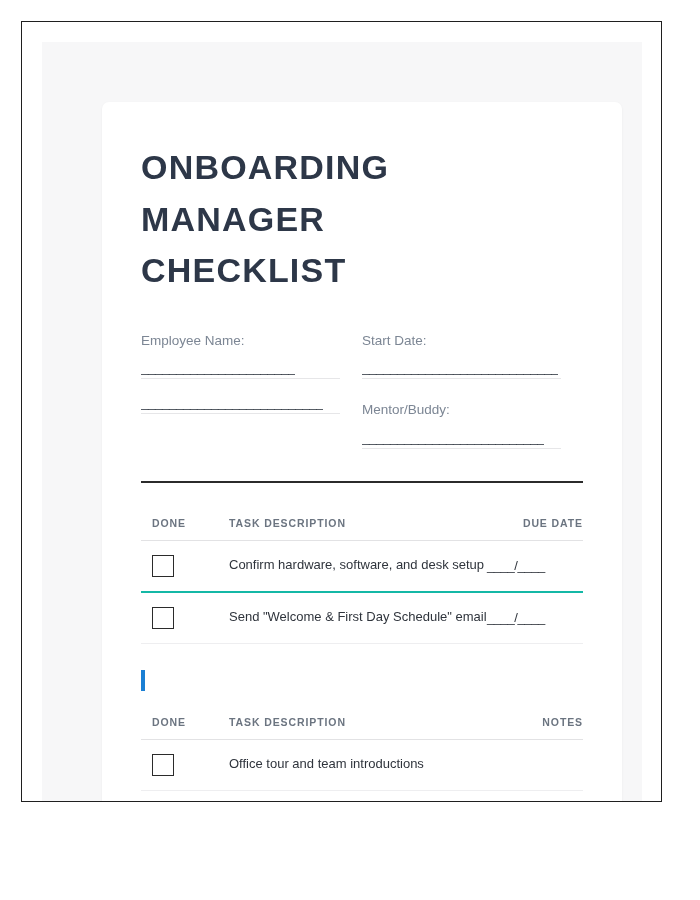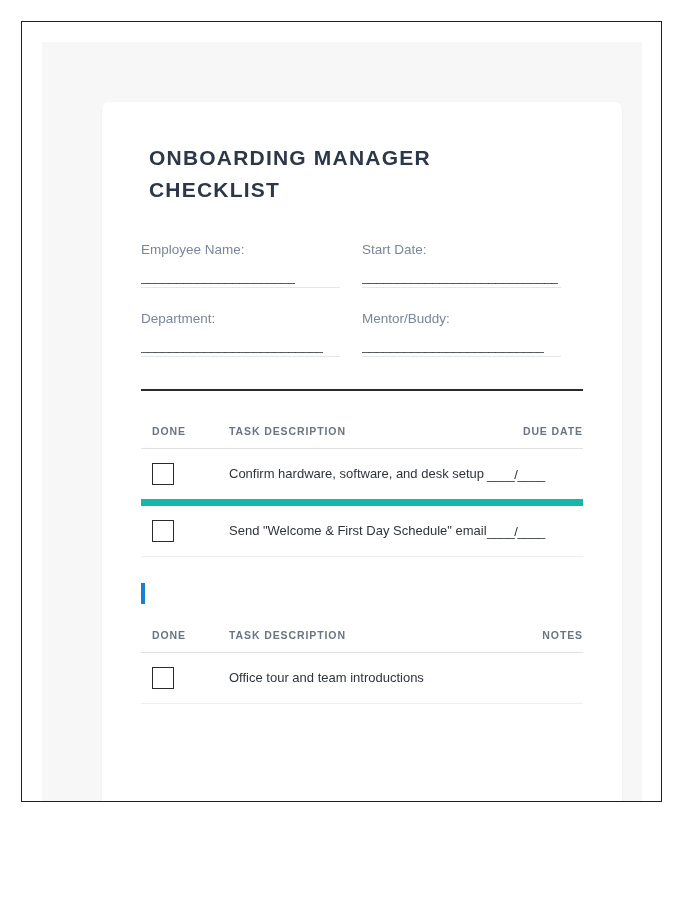--- a/index.html
+++ b/index.html
@@ -44,26 +44,26 @@
     width: 520px;
     min-height: 1340px;
     background: #ffffff;
     border-radius: 7px;
     box-shadow: 0 1px 3px rgba(0,0,0,0.05);
     padding: 40px 39px 40px 39px;
   }
 
   
   .doc-title {
-    font-size: 21px;
+    font-size: 34px;
     font-weight: bold;
     color: #2d3748;
     letter-spacing: 1.2px;
     line-height: 1.52;
-    margin: 0 0 34px 8px;
+    margin: 0 0 34px 0;
     max-width: 360px;
   }
 
   
   .meta-grid {
     display: flex;
     flex-wrap: wrap;
   }
   .meta-field {
     width: 50%;
@@ -139,21 +139,21 @@
     text-align: left;
     padding: 0 0 11px 0;
     border-bottom: 1px solid #e2e2e4;
   }
   .th-done   { width: 88px; padding-left: 11px !important; }
   .th-task   { width: auto; }
   .th-right  { text-align: right !important; width: 96px; }
 
   .task-table td {
     padding: 14px 0;
-    border-bottom: 7px solid #14b8a6;
+    border-bottom: 2px solid #14b8a6;
     vertical-align: middle;
   }
   .td-done { padding-left: 11px !important; }
 
   .checkbox-square {
     width: 22px;
     height: 22px;
     border: 1.5px solid #2b2b2b;
     background: #ffffff;
     display: block;
@@ -199,21 +199,20 @@
             </div>
           </div>
           <div class="meta-field">
             <div class="meta-label">Start Date:</div>
             <div class="meta-rule-wrap">
               <span class="meta-underscores">____________________________</span>
               <span class="meta-rule"></span>
             </div>
           </div>
           <div class="meta-field">
-            <div class="meta-label">Department:</div>
             <div class="meta-rule-wrap">
               <span class="meta-underscores">__________________________</span>
               <span class="meta-rule"></span>
             </div>
           </div>
           <div class="meta-field">
             <div class="meta-label">Mentor/Buddy:</div>
             <div class="meta-rule-wrap">
               <span class="meta-underscores">__________________________</span>
               <span class="meta-rule"></span>

